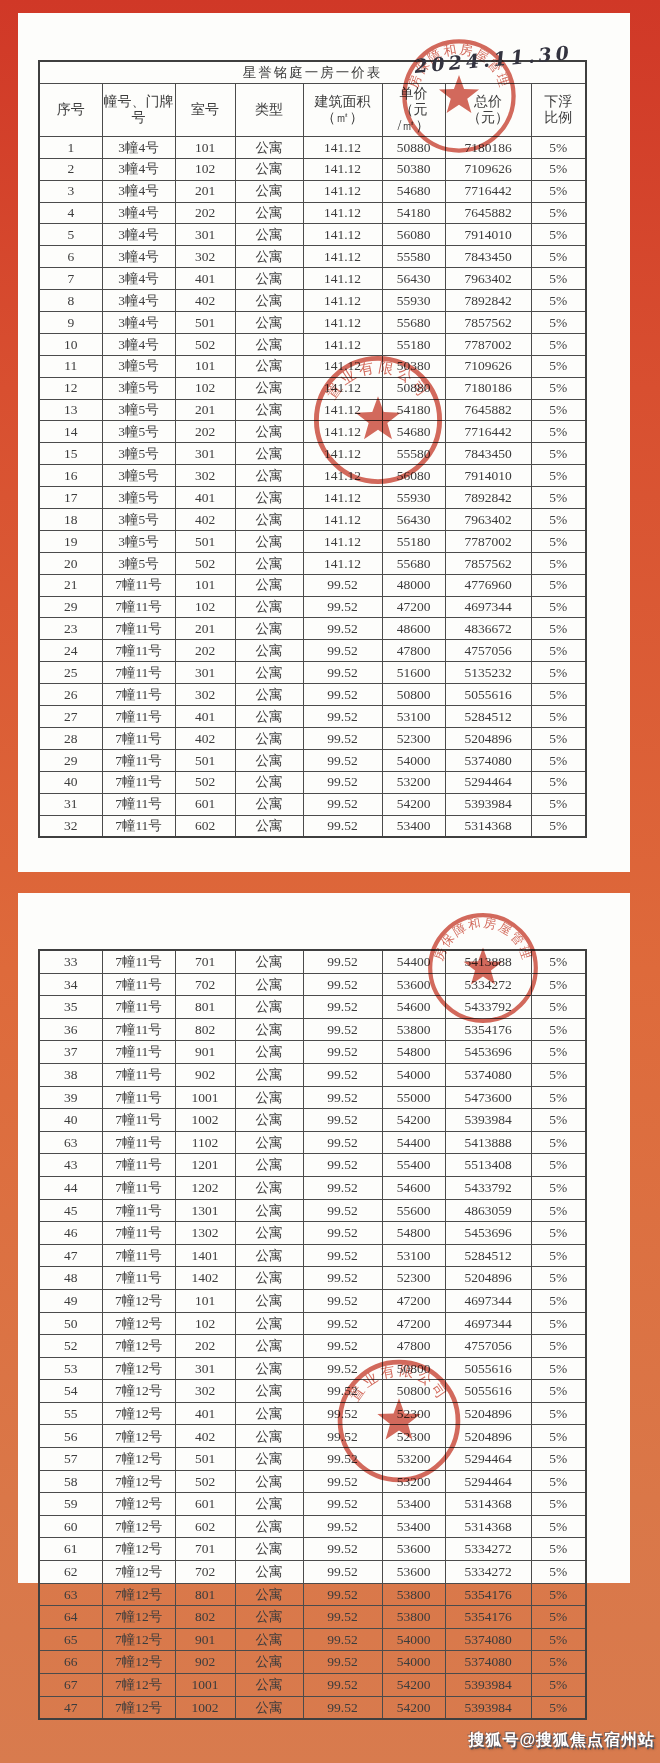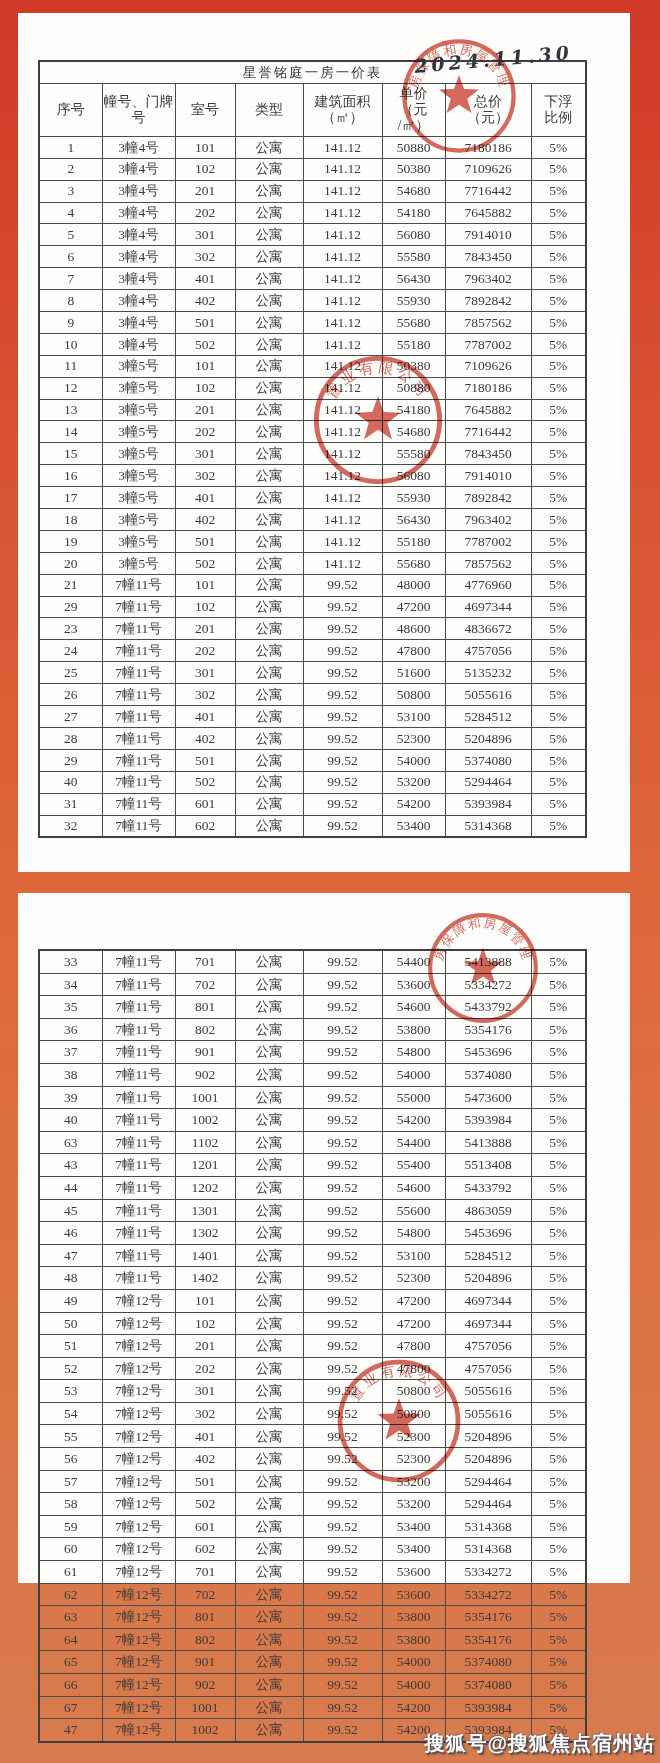--- a/index.html
+++ b/index.html
@@ -34,21 +34,21 @@
   .stamp polygon{fill:#c8402f;}
 
   .handwritten-date{
     position:absolute;left:414px;top:48px;width:160px;
     font-family:"DejaVu Serif",serif;font-style:italic;font-size:19px;
     color:#33333f;letter-spacing:4px;transform:rotate(-5deg);font-weight:bold;
   }
   .watermark{
     position:absolute;right:5px;top:1730px;
     font-family:"Liberation Sans","DejaVu Sans",sans-serif;
-    font-weight:bold;font-size:20px;letter-spacing:1px;color:#ffffff;
+    font-weight:bold;font-size:16px;letter-spacing:1px;color:#ffffff;
     text-shadow:1.5px 1.5px 0 #55555e,-1px -1px 0 rgba(85,85,95,.55),2px 2px 3px rgba(0,0,0,.35);
   }
 </style>
 </head>
 <body>
 
 <div class="page page1">
   <table class="price">
     <colgroup>
       <col style="width:63px">
@@ -585,30 +585,20 @@
           <td>50</td>
           <td>7幢12号</td>
           <td>102</td>
           <td>公寓</td>
           <td>99.52</td>
           <td>47200</td>
           <td>4697344</td>
           <td>5%</td>
         </tr>
         <tr>
-          <td>51</td>
-          <td>7幢12号</td>
-          <td>201</td>
-          <td>公寓</td>
-          <td>99.52</td>
-          <td>47800</td>
-          <td>4757056</td>
-          <td>5%</td>
-        </tr>
-        <tr>
           <td>52</td>
           <td>7幢12号</td>
           <td>202</td>
           <td>公寓</td>
           <td>99.52</td>
           <td>47800</td>
           <td>4757056</td>
           <td>5%</td>
         </tr>
         <tr>

